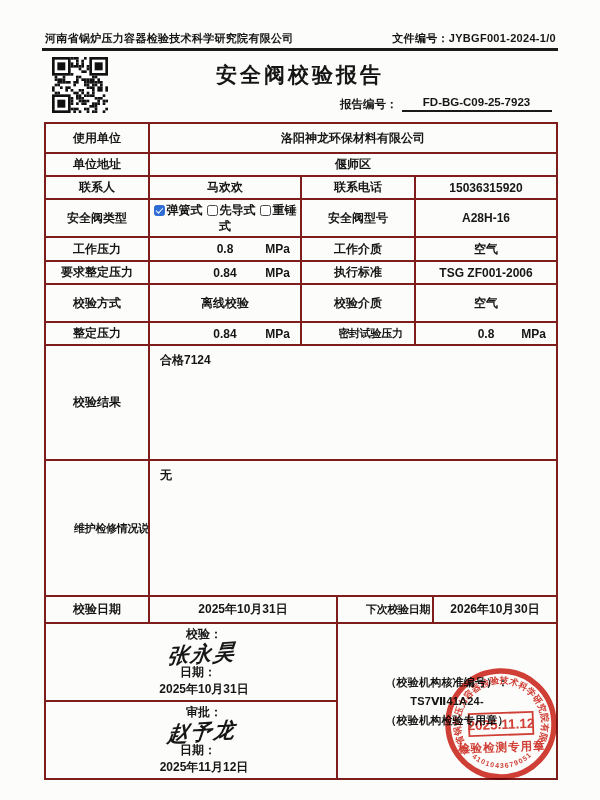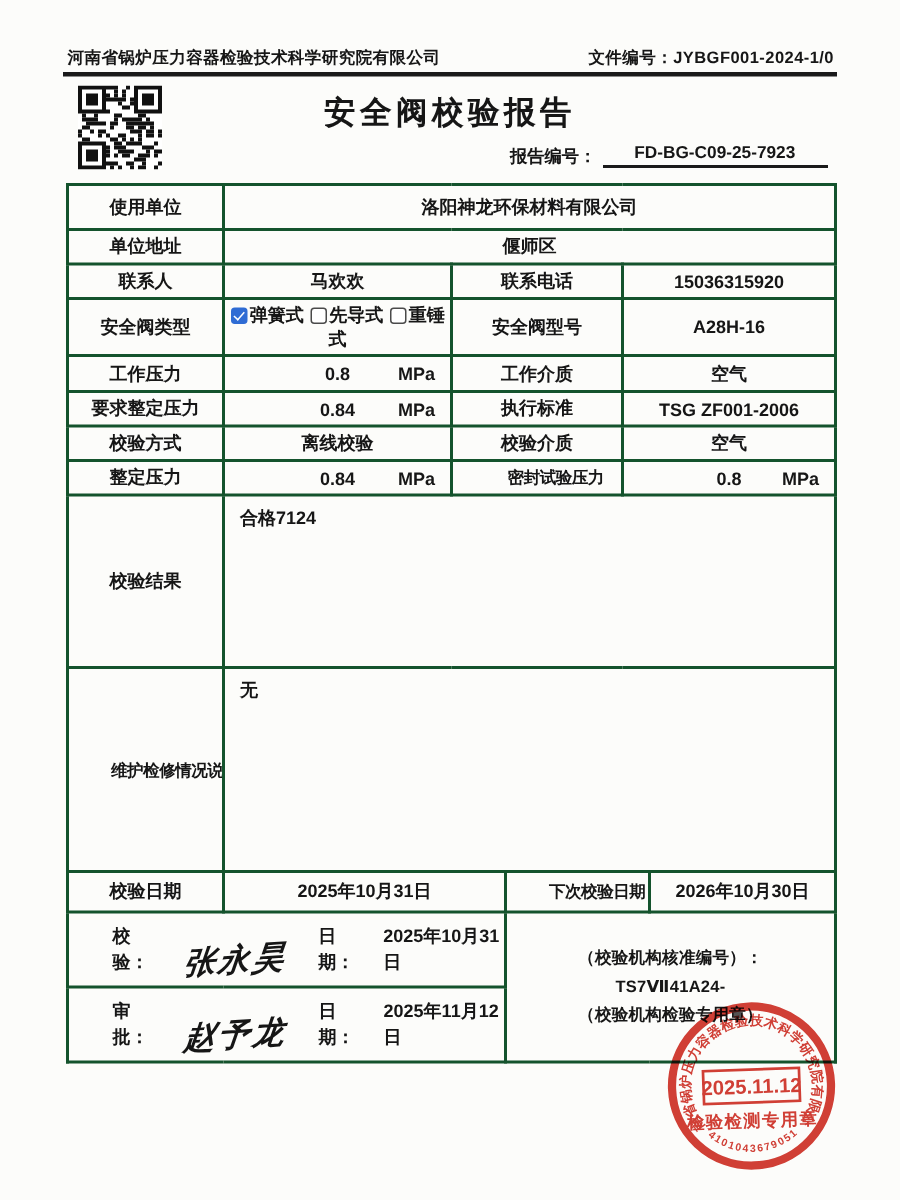--- a/index.html
+++ b/index.html
@@ -17,40 +17,40 @@
   .title{position:absolute;top:61px;left:0;width:100%;text-align:center;
          font-size:21px;letter-spacing:3px;}
   .report-line{position:absolute;top:96px;left:340px;display:flex;align-items:flex-end;
                font-size:11.5px;}
   .report-value{display:inline-block;width:150px;text-align:center;
                 border-bottom:2px solid #1a1a1a;padding-bottom:2px;margin-left:4px;}
   
   .tables{position:absolute;top:122px;left:44px;width:512px;}
   table{border-collapse:collapse;table-layout:fixed;width:512px;}
   .tbl2{margin-top:-2px;}
-  td{border:2px solid #14532d;font-size:12px;font-weight:bold;text-align:center;
+  td{border:2px solid #7f1d1d;font-size:12px;font-weight:bold;text-align:center;
      vertical-align:middle;padding:2px 3px;overflow:hidden;}
   .h30{height:30px}.h23{height:23px}.h26{height:16px}.h24{height:24px}
-  .h31{height:21px}.h25{height:23px}.h115{height:115px}.h136{height:136px}
+  .h31{height:21px}.h25{height:38px}.h115{height:115px}.h136{height:136px}
   .h27{height:27px}.h50{height:50px}
   td.top-left{vertical-align:top;text-align:left;padding:6px 10px;}
   td.rel{position:relative;}
   .unit{position:absolute;right:10px;top:50%;transform:translateY(-50%);}
   .nowrap{white-space:nowrap;font-size:11px;letter-spacing:-0.3px;padding-left:28px;}
   
   .cb{display:inline-block;width:11px;height:11px;border:1.5px solid #4a4a4a;
       border-radius:2.5px;background:#fff;vertical-align:-2px;margin:0 2px 0 4px;
       position:relative;box-sizing:border-box;cursor:pointer;}
   .cb:first-child{margin-left:0;}
   .cb.checked{background:#2f6cd4;border-color:#2f6cd4;}
   .cb.checked::after{content:"";position:absolute;left:1.5px;top:2px;width:5.5px;height:3px;
       border-left:1.8px solid #fff;border-bottom:1.8px solid #fff;transform:rotate(-48deg);}
   .cb-cell{line-height:1.35;}
   
-  .sig-row{display:flex;align-items:flex-end;padding-left:26px;text-align:left;}
+  .sig-row{display:flex;align-items:center;padding-left:26px;text-align:left;flex-direction:column;}
   .sig-label{font-size:12px;}
   .signature{font-family:"DejaVu Serif","Liberation Serif",serif;font-style:italic;
       font-size:21px;line-height:1;margin:0 14px 0 10px;min-width:82px;text-align:center;
       transform:rotate(-4deg) skewX(-10deg);letter-spacing:2px;}
   .sig-date-label{font-size:12px;margin-right:12px;}
   .sig-date{font-size:12px;}
   
   .org-cell{vertical-align:middle;}
   .org-lines{font-size:11px;line-height:1.75;letter-spacing:0.2px;}
   

